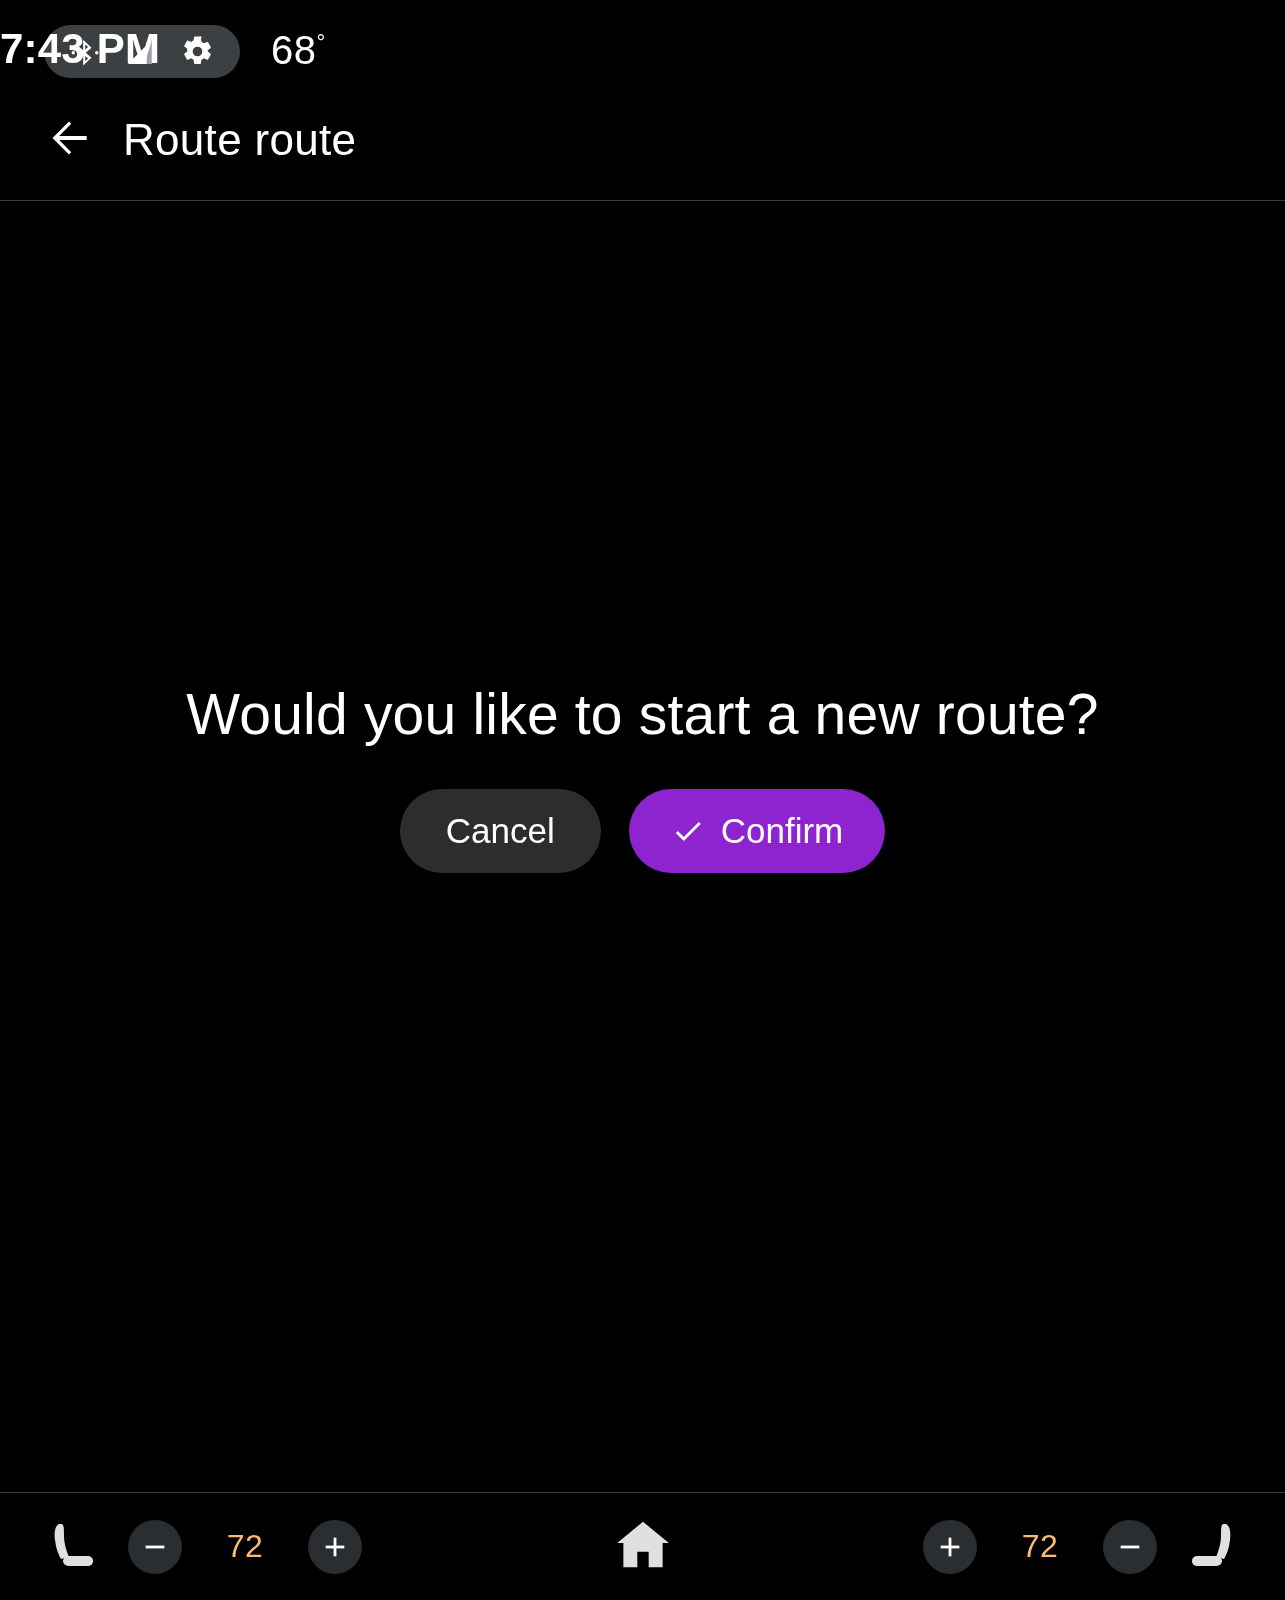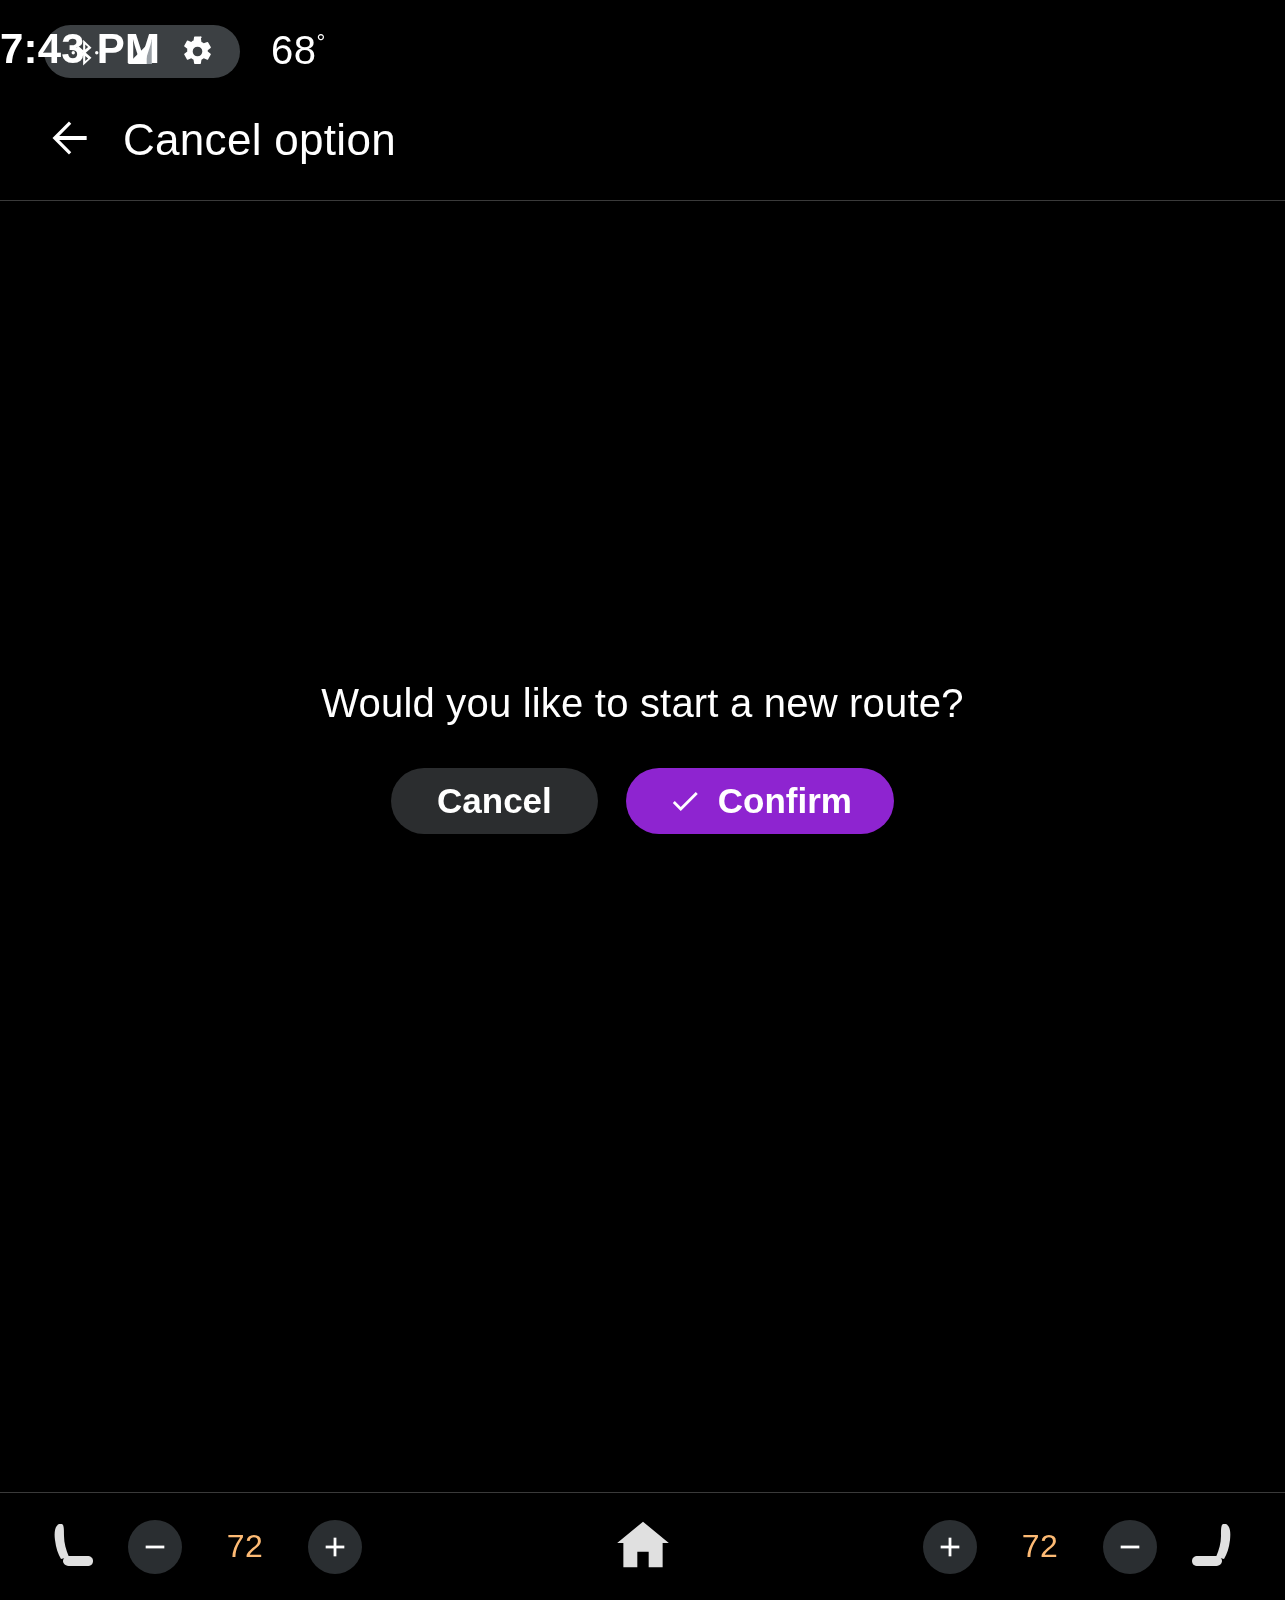--- a/index.html
+++ b/index.html
@@ -67,41 +67,40 @@
     position:absolute; top:201px; left:0;
     width:1285px; height:1291px;
     background:#000;
   }
   .dialog {
     position:absolute; left:0; top:0; width:1285px;
     margin-top:480px;
     display:flex; flex-direction:column; align-items:center;
   }
   .dialog-message {
-    font-size:40px; color:#fff; font-weight:400;
+    font-size:57px; color:#fff; font-weight:400;
     letter-spacing:0.2px;
     text-align:center;
     white-space:nowrap;
   }
   .dialog-actions {
     margin-top:42px;
     display:flex; align-items:center; gap:28px;
   }
   .btn {
     border:none; outline:none;
     border-radius:48px;
-    height:66px;
+    height:84px;
     display:flex; align-items:center; justify-content:center;
     cursor:pointer;
     font-family:"Liberation Sans", sans-serif;
     font-size:35px;
     color:#fff;
     padding:0 46px;
     gap:16px;
-    font-weight:bold;
   }
   .btn-cancel { background:#2B2D2F; }
   .btn-confirm { background:#8E24D0; padding:0 42px;text-align:center; }
   .check-icon { display:flex; align-items:center; }
 
   
   .divider-bottom {
     position:absolute; top:1492px; left:0;
     width:1285px; height:1px;
     background:#3a3a3a;
@@ -174,21 +173,21 @@
 </div>
 
 <div class="header">
   <div class="back-btn">
     <span>
       <svg width="50" height="50" viewBox="0 0 24 24">
         <path d="M20 11 L6.8 11 L12.6 5.2 L11.5 4.1 L3.6 12 L11.5 19.9 L12.6 18.8 L6.8 13 L20 13 Z" fill="#FFFFFF"></path>
       </svg>
     </span>
   </div>
-  <div class="header-title">Cancel option</div>
+  <div class="header-title">Route route</div>
 </div>
 <div class="divider-top"></div>
 
 <div class="main">
   <div class="dialog">
     <div class="dialog-message">Would you like to start a new route?</div>
     <div class="dialog-actions">
       <button class="btn btn-cancel">
         <span>Cancel</span>
       </button>

